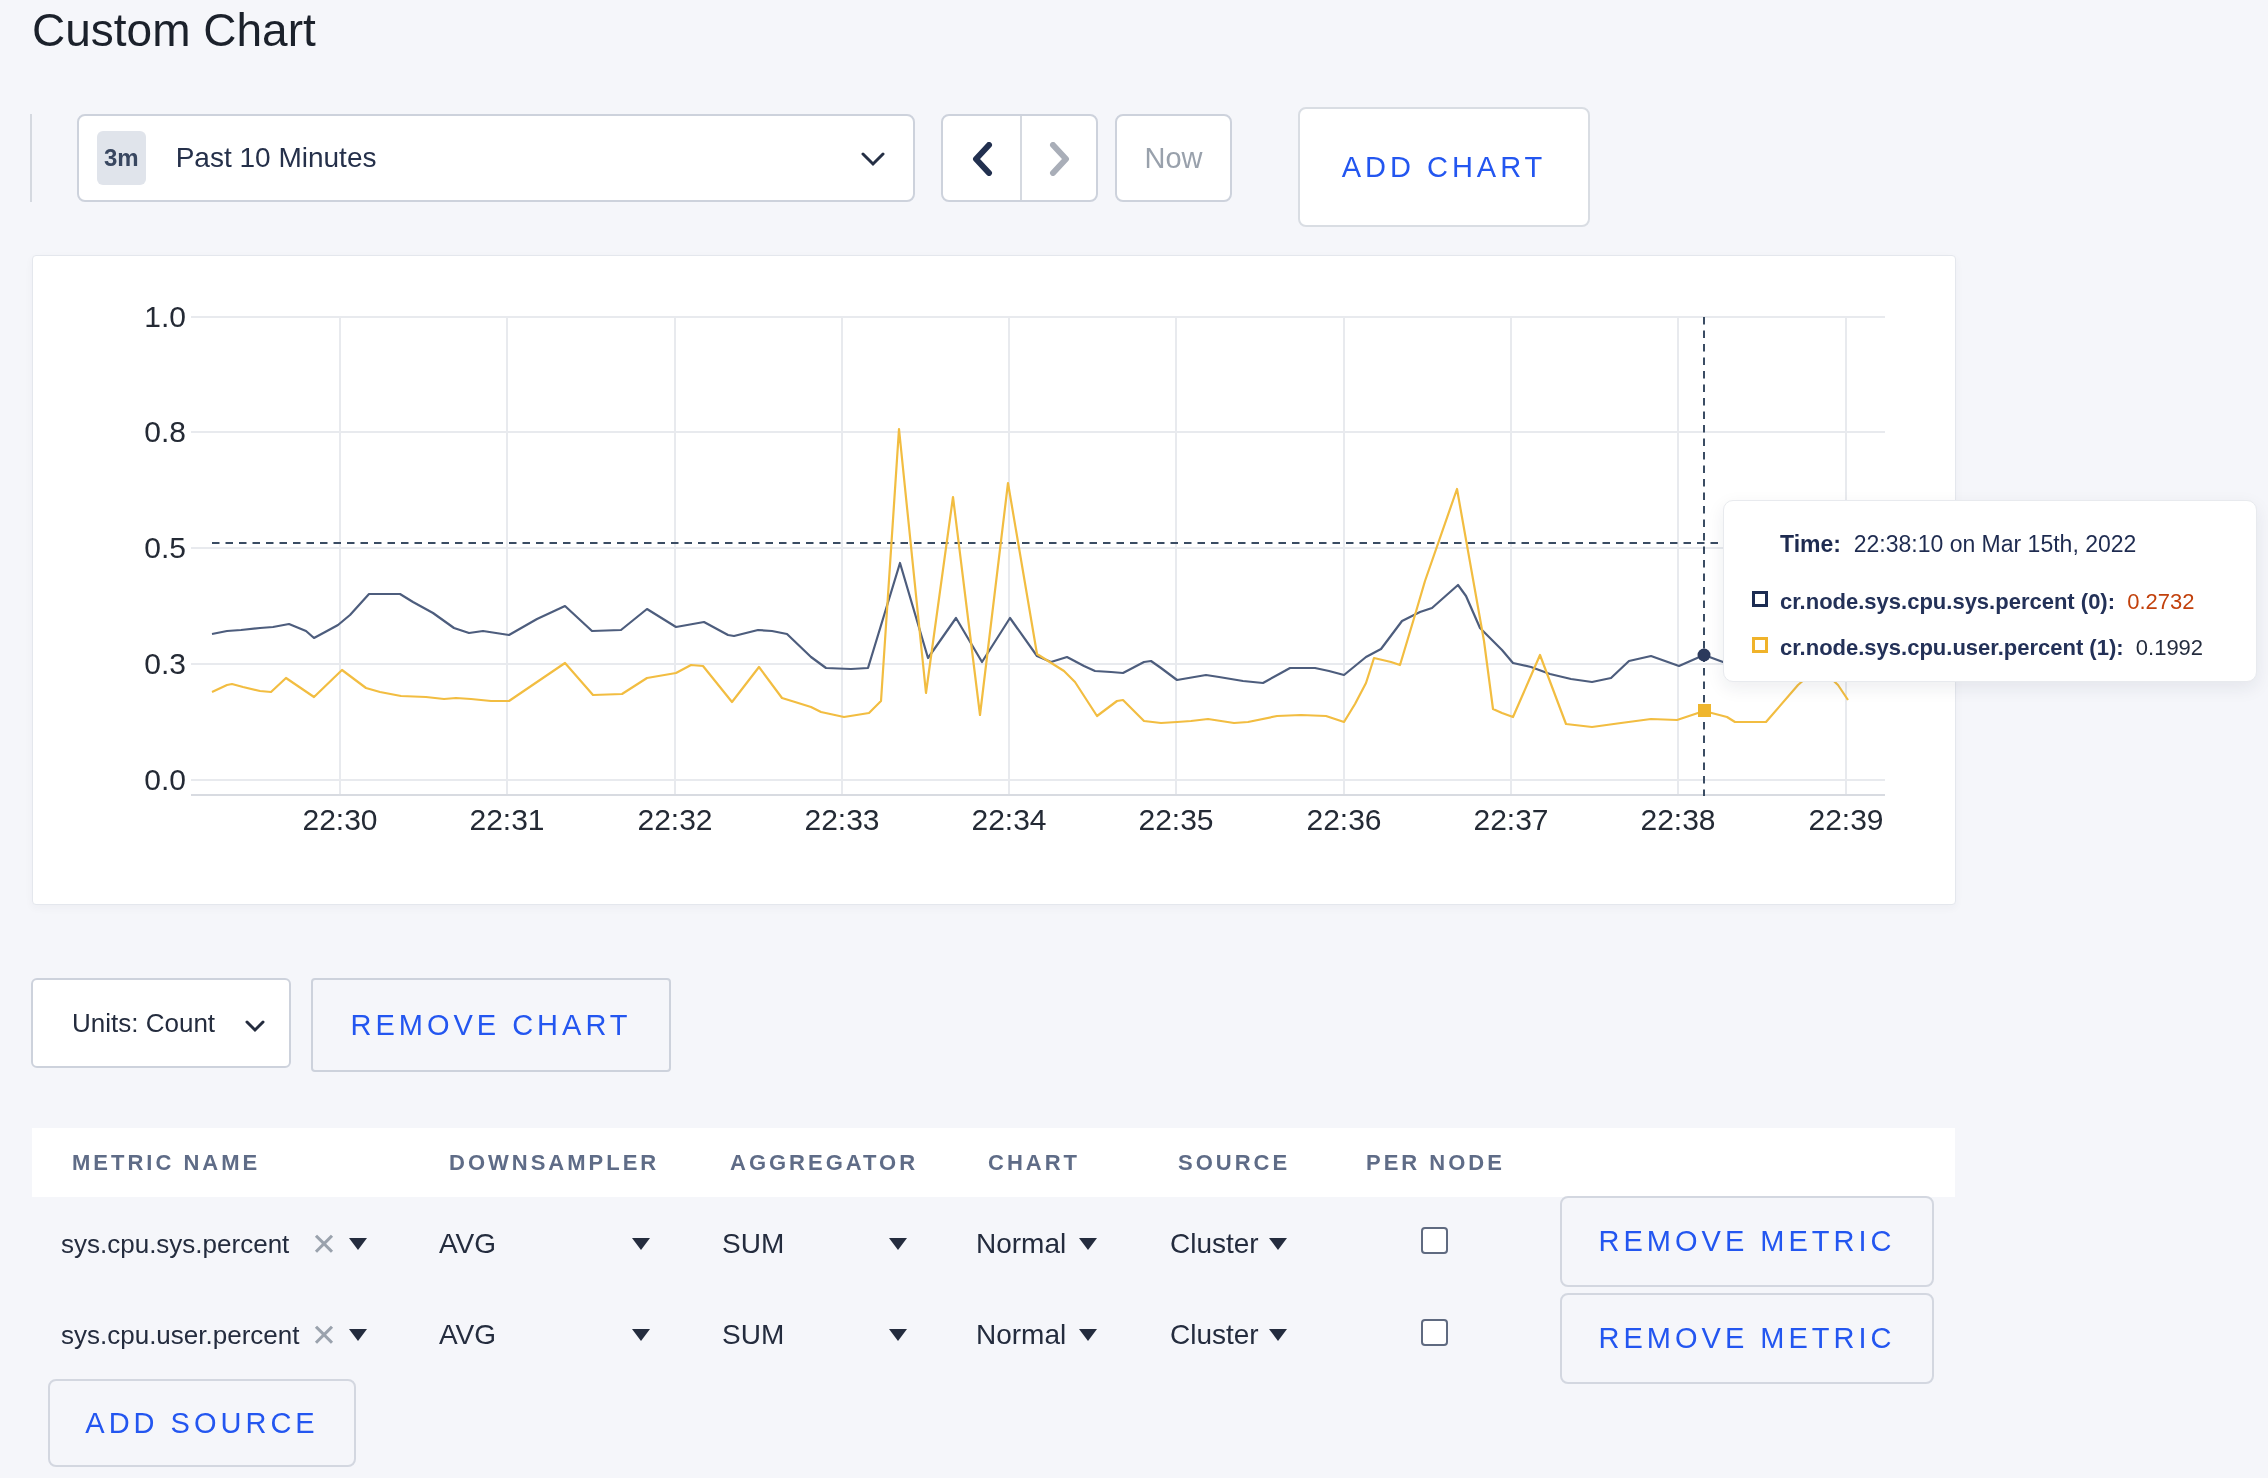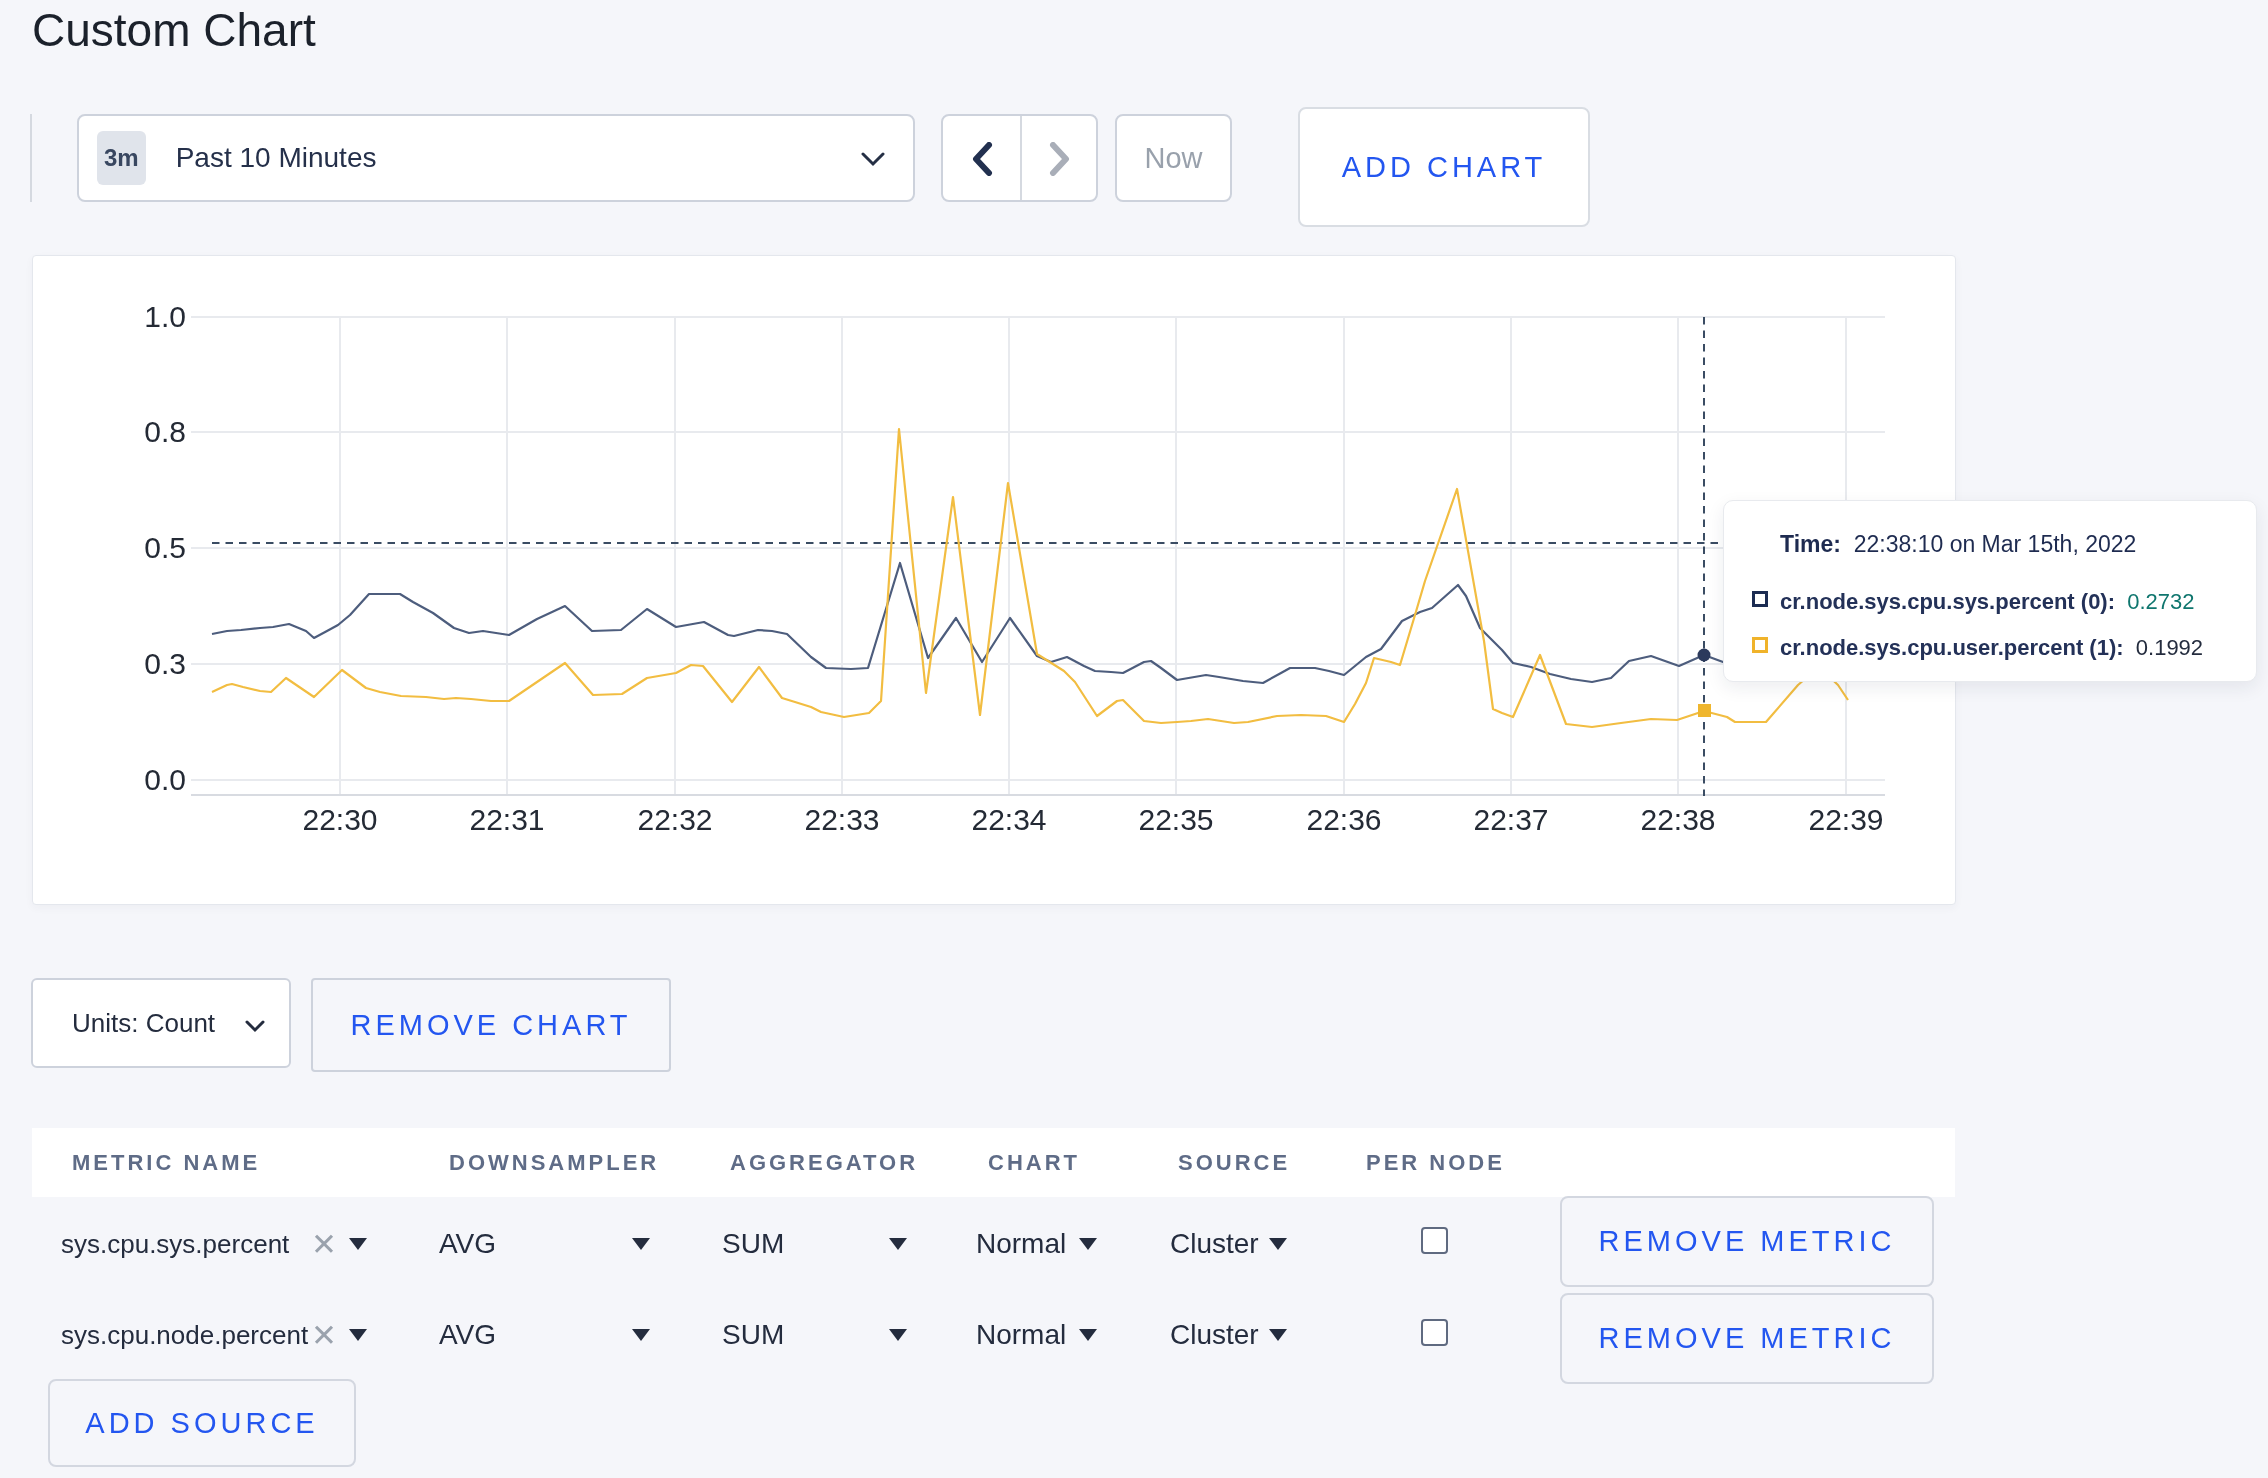--- a/index.html
+++ b/index.html
@@ -99,21 +99,21 @@
 
       <polyline fill="none" stroke="#f2bd41" stroke-width="2.2" stroke-linejoin="round" points="179,436 194,429 199,428 210,431 227,435 238,436 253,422 281,441 309,414 333,432 347,436 368,440 393,441 411,443 423,442 438,443 458,445 476,445 504,426 532,407 560,439 589,438 614,422 643,417 658,409 670,410 699,446 726,411 749,442 762,446 778,451 788,456 811,461 836,457 848,445 866,173 893,437 920,241 947,459 975,227 1004,398 1031,415 1042,426 1064,460 1084,445 1090,444 1111,465 1128,467 1144,466 1158,465 1175,463 1201,467 1215,466 1244,460 1268,459 1293,460 1311,466 1322,448 1333,427 1341,402 1358,406 1367,409 1382,359 1392,325 1424,233 1451,385 1460,453 1469,457 1480,461 1507,399 1533,468 1559,471 1588,467 1618,463 1644,464 1671,455 1694,461 1702,466 1733,466 1765,429 1786,411 1805,429 1815,444"></polyline>
       <circle cx="1671" cy="399" r="6.5" fill="#2c3a5c"></circle>
       <rect x="1665" y="448" width="13" height="13" fill="#efb62e"></rect>
     </svg>
   </div>
 
   <div class="abs" style="left:1723px;top:500px;width:534px;height:182px;background:#fff;border:1px solid #e8eaee;border-radius:10px;box-shadow:0 6px 18px rgba(30,40,60,0.08);white-space:nowrap;">
     <div class="abs" style="left:56px;top:30px;font-size:23px;color:#1e2b50;"><b>Time:</b>&nbsp;&nbsp;22:38:10 on Mar 15th, 2022</div>
     <div class="abs" style="left:28px;top:90px;width:16px;height:16px;border:3px solid #1c2c52;"></div>
-    <div class="abs" style="left:56px;top:88px;font-size:22px;color:#233158;font-weight:700;">cr.node.sys.cpu.sys.percent (0):&nbsp;&nbsp;<span style="font-weight:400;color:#0f766e;">0.2732</span></div>
+    <div class="abs" style="left:56px;top:88px;font-size:22px;color:#233158;font-weight:700;">cr.node.sys.cpu.sys.percent (0):&nbsp;&nbsp;<span style="font-weight:400;color:#c2410c;">0.2732</span></div>
     <div class="abs" style="left:28px;top:136px;width:16px;height:16px;border:3px solid #f0b32a;"></div>
     <div class="abs" style="left:56px;top:134px;font-size:22px;color:#233158;font-weight:700;">cr.node.sys.cpu.user.percent (1):&nbsp;&nbsp;<span style="font-weight:400;color:#242c3e;">0.1992</span></div>
   </div>
 
   <div class="box vcent" style="left:31px;top:978px;width:260px;height:90px;border-radius:6px;">
     <span style="margin-left:39px;font-size:26px;font-weight:400;color:#242c3e;">Units: Count</span>
     <svg style="position:absolute;right:24px;top:40px;" width="20" height="13" viewBox="0 0 20 13">
         <path d="M2 2 L10 10 L18 2" fill="none" stroke="#242c3e" stroke-width="3" stroke-linecap="round"></path>
       </svg>
   </div>
@@ -138,21 +138,21 @@
   <div class="abs caret" style="left:889px;top:1238px;"></div>
   <div class="cell" style="left:976px;top:1228px;">Normal</div>
   <div class="abs caret" style="left:1079px;top:1238px;"></div>
   <div class="cell" style="left:1170px;top:1228px;">Cluster</div>
   <div class="abs caret" style="left:1269px;top:1238px;"></div>
   <div class="chk" style="left:1421px;top:1227px;"></div>
   <div class="rmbtn vcent" style="top:1196px;justify-content:center;">
       <span class="btn-blue">REMOVE METRIC</span>
     </div>
 
-  <div class="cell" style="left:61px;top:1320px;font-size:26px;">sys.cpu.node.percent</div>
+  <div class="cell" style="left:61px;top:1320px;font-size:26px;">sys.cpu.user.percent</div>
   <div class="abs x" style="left:311px;top:1317px;">✕</div>
   <div class="abs caret" style="left:349px;top:1329px;"></div>
   <div class="cell" style="left:439px;top:1319px;">AVG</div>
   <div class="abs caret" style="left:632px;top:1329px;"></div>
   <div class="cell" style="left:722px;top:1319px;">SUM</div>
   <div class="abs caret" style="left:889px;top:1329px;"></div>
   <div class="cell" style="left:976px;top:1319px;">Normal</div>
   <div class="abs caret" style="left:1079px;top:1329px;"></div>
   <div class="cell" style="left:1170px;top:1319px;">Cluster</div>
   <div class="abs caret" style="left:1269px;top:1329px;"></div>

